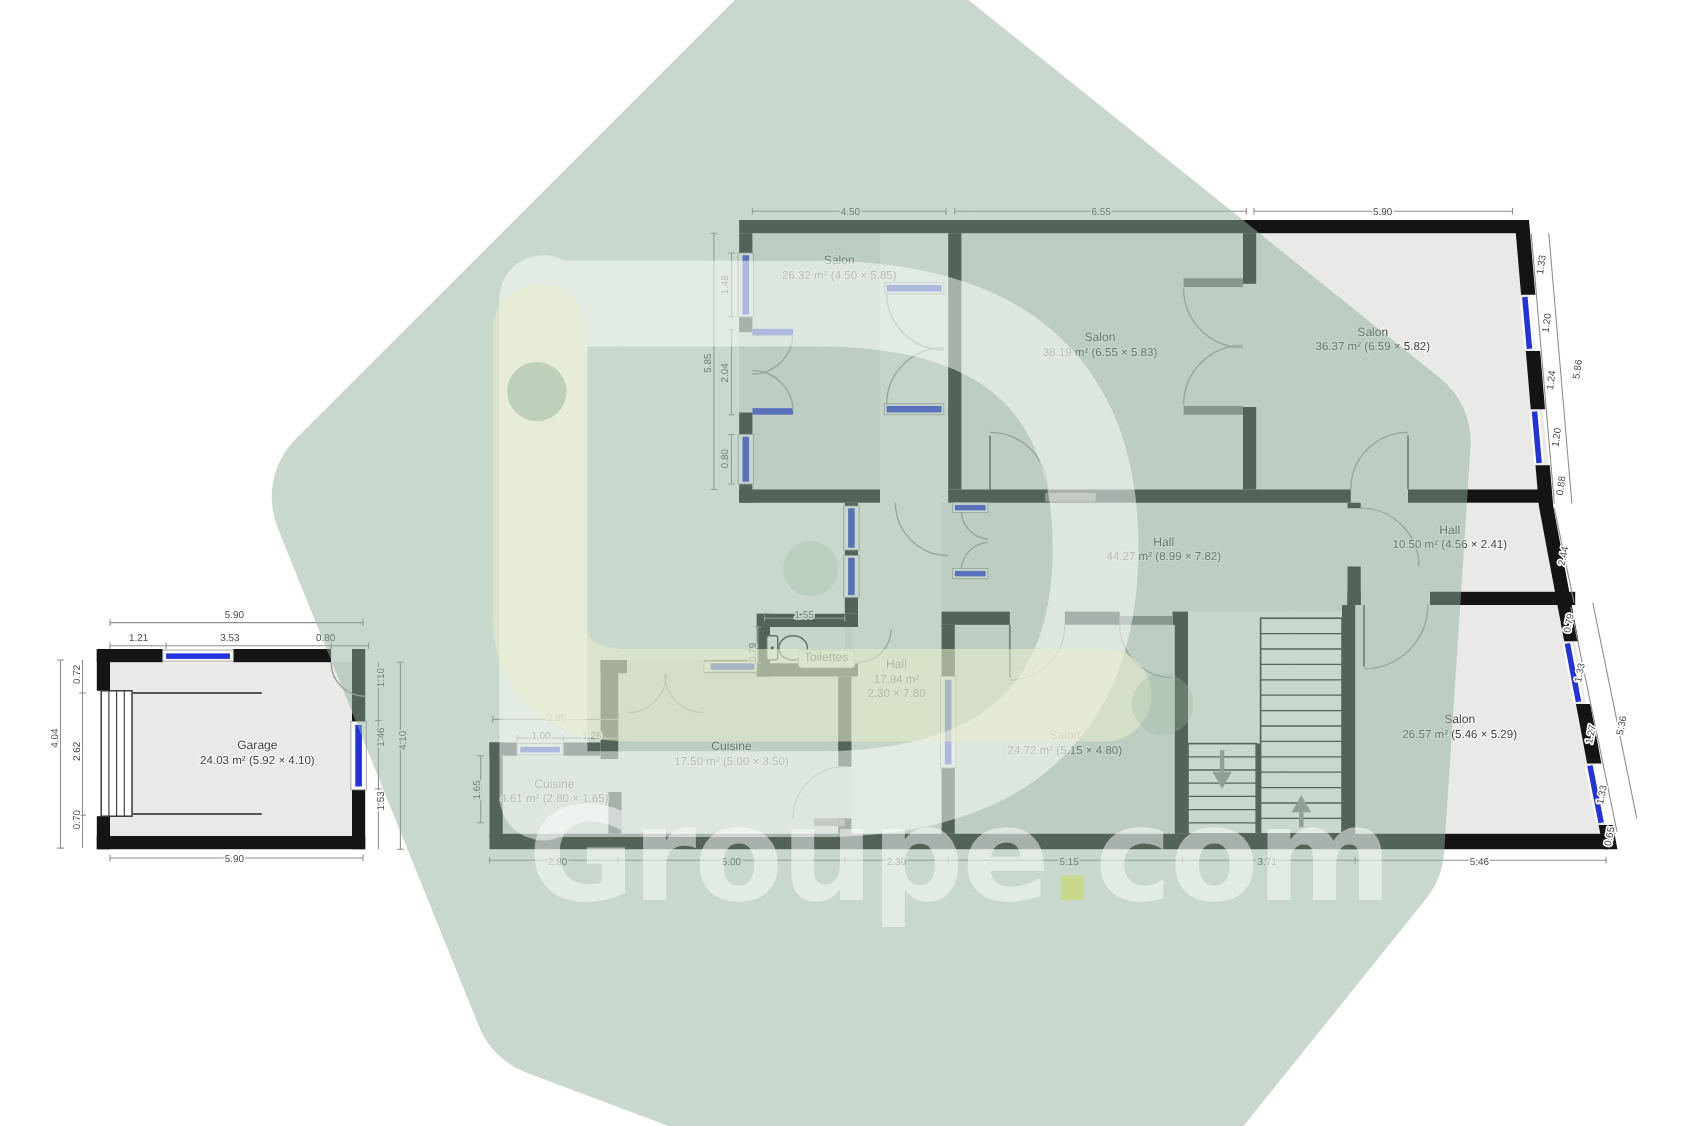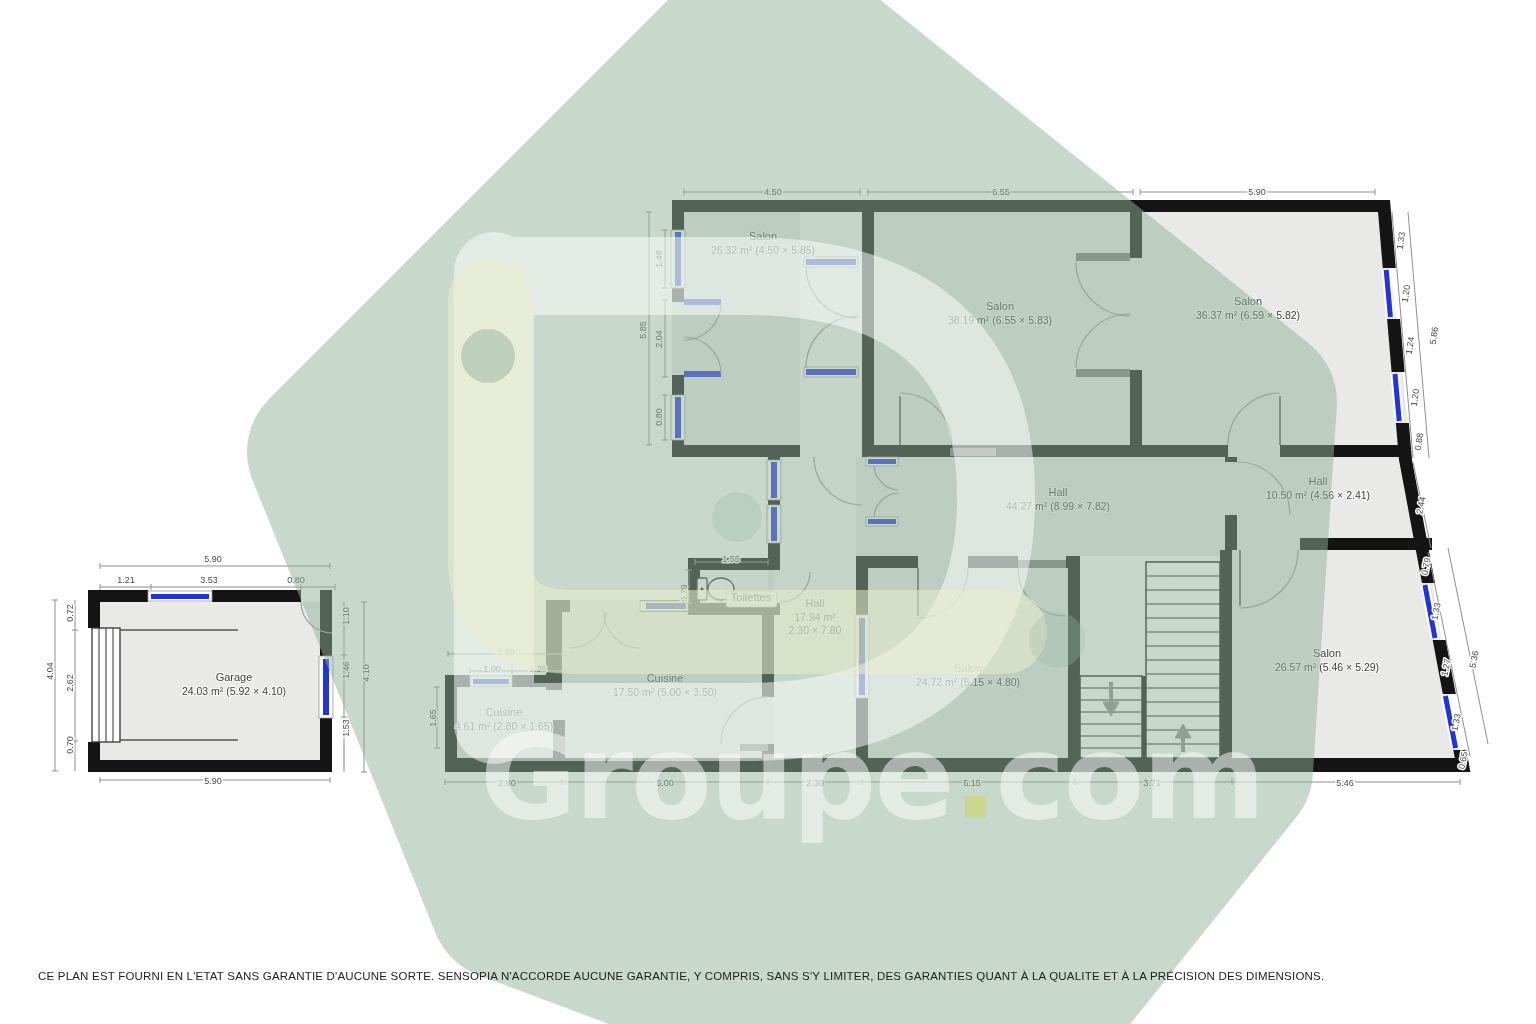--- a/index.html
+++ b/index.html
@@ -338,14 +338,13 @@
       </g>
       <path d="M490,300 L490,560 Q490,632 575,632 L1005,632" fill="none" stroke="#eaeccb" stroke-width="84" stroke-linecap="round" stroke-linejoin="round" opacity="0.55"></path>
       <circle cx="488" cy="356" r="27" fill="#9cb8a4" opacity="0.55"></circle>
       <circle cx="737" cy="517" r="25" fill="#9cb8a4" opacity="0.3"></circle>
       <circle cx="1057" cy="640" r="28" fill="#9cb8a4" opacity="0.3"></circle>
     </g>
     <text x="480" y="818" font-family="DejaVu Sans, sans-serif" font-weight="bold" font-size="118" letter-spacing="-2" opacity="0.5"><tspan fill="#ffffff">Groupe</tspan><tspan fill="#c9d94f">.</tspan><tspan fill="#ffffff">com</tspan></text>
   </g>
 </svg>
 
-<div id="disclaimer">CE PLAN EST FOURNI EN L'ETAT SANS GARANTIE D'AUCUNE SORTE. SENSOPIA N'ACCORDE AUCUNE GARANTIE, Y COMPRIS, SANS S'Y LIMITER, DES GARANTIES QUANT À LA QUALITE ET À LA PRÉCISION DES DIMENSIONS.</div>
 </div>
 
 </body></html>

